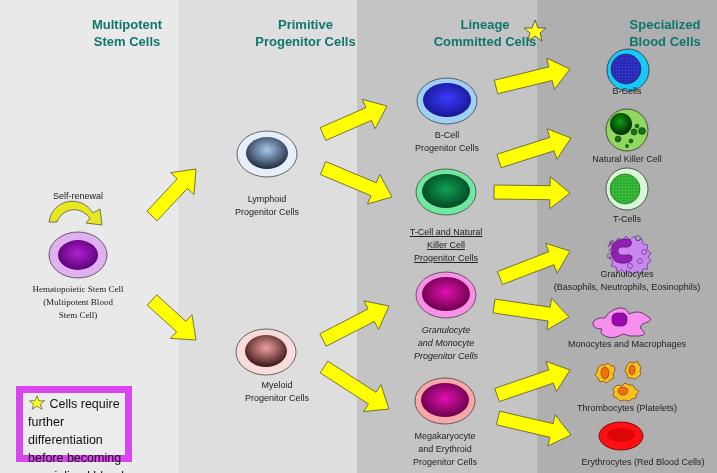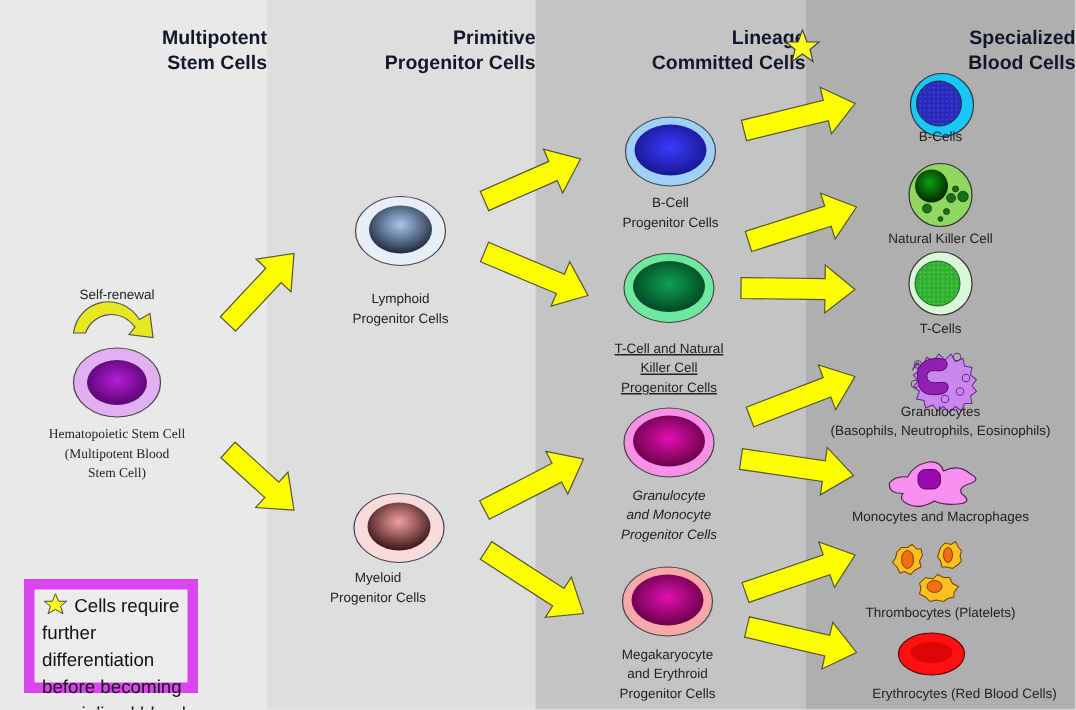--- a/index.html
+++ b/index.html
@@ -2,21 +2,21 @@
 <html><head>
 <meta charset="utf-8">
 <style>
   html, body { margin:0; padding:0; }
   body { width:717px; height:473px; position:relative; overflow:hidden; font-family:"Liberation Sans", "DejaVu Sans", sans-serif; background:#e9e9e9; }
   .col { position:absolute; top:0; height:473px; }
   #col1 { left:0; width:178px; background:#e9e9e9; }
   #col2 { left:178px; width:179px; background:#dedede; }
   #col3 { left:357px; width:180px; background:#c4c4c4; }
   #col4 { left:537px; width:180px; background:#afafaf; }
-  .head { position:absolute; top:16px; font-weight:bold; font-size:13px; line-height:17px; text-align:right; color:#0f172a; }
+  .head { position:absolute; top:16px; font-weight:bold; font-size:13px; line-height:17px; text-align:center; color:#0f766e;padding-left:38px; }
   .lbl { position:absolute; font-size:9px; line-height:13px; text-align:center; color:#222; white-space:pre-line; }
   svg#diagram { position:absolute; left:0; top:0; }
   #legend { position:absolute; left:16px; top:386px; width:116px; height:76px; border:7px solid #d946ef; background:#ececec; font-size:12.5px; line-height:18px; color:#111; padding:2px 0 0 5px; box-sizing:border-box; }
   #legend .star { display:inline-block; width:18px; height:15px; vertical-align:-2px; }
 </style>
 </head>
 <body>
 
 <div class="col" id="col1"></div>
 <div class="col" id="col2"></div>
@@ -174,21 +174,21 @@
   <polygon points="535,20 538,28 546,28 540,33 542,41 535,36 528,41 530,33 524,28 532,28" fill="#ffff20" stroke="#444" stroke-width="0.8"></polygon>
 </svg>
 
 <div class="lbl" style="left:20px;top:190px;width:116px;">Self-renewal</div>
 <div class="lbl" style="left:8px;top:283px;width:140px;font-family:Liberation Serif, serif;">Hematopoietic Stem Cell
 (Multipotent Blood
 Stem Cell)</div>
 
 <div class="lbl" style="left:207px;top:193px;width:120px;">Lymphoid
 Progenitor Cells</div>
-<div class="lbl" style="left:192px;top:379px;width:120px;">Myeloid
+<div class="lbl" style="left:217px;top:379px;width:120px;">Myeloid
 Progenitor Cells</div>
 
 <div class="lbl" style="left:387px;top:129px;width:120px;">B-Cell
 Progenitor Cells</div>
 <div class="lbl" style="left:381px;top:226px;width:130px;text-decoration:underline;">T-Cell and Natural
 Killer Cell
 Progenitor Cells</div>
 <div class="lbl" style="left:381px;top:324px;width:130px;font-style:italic;">Granulocyte
 and Monocyte
 Progenitor Cells</div>

